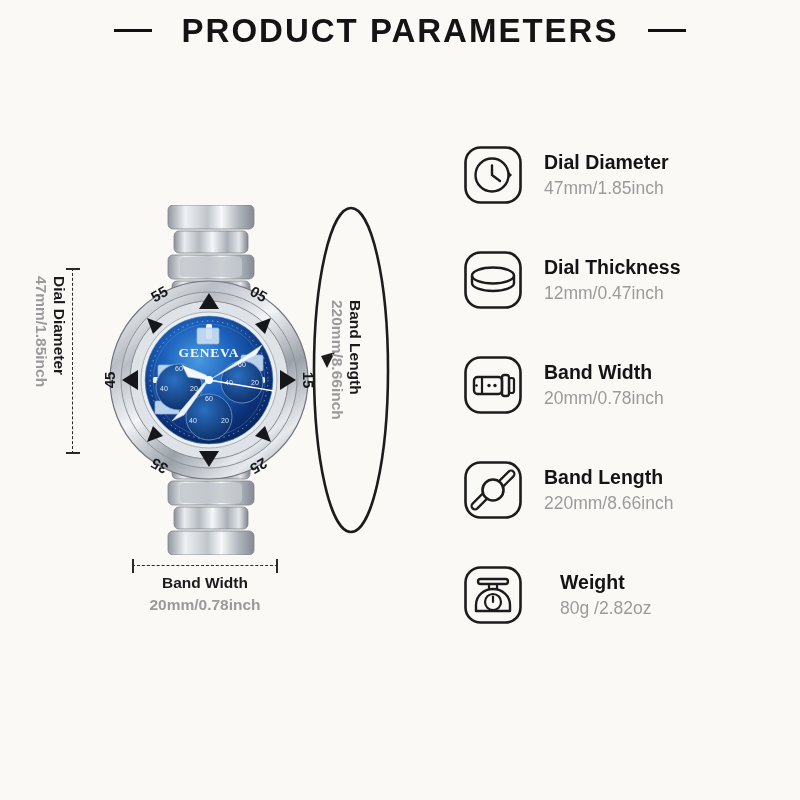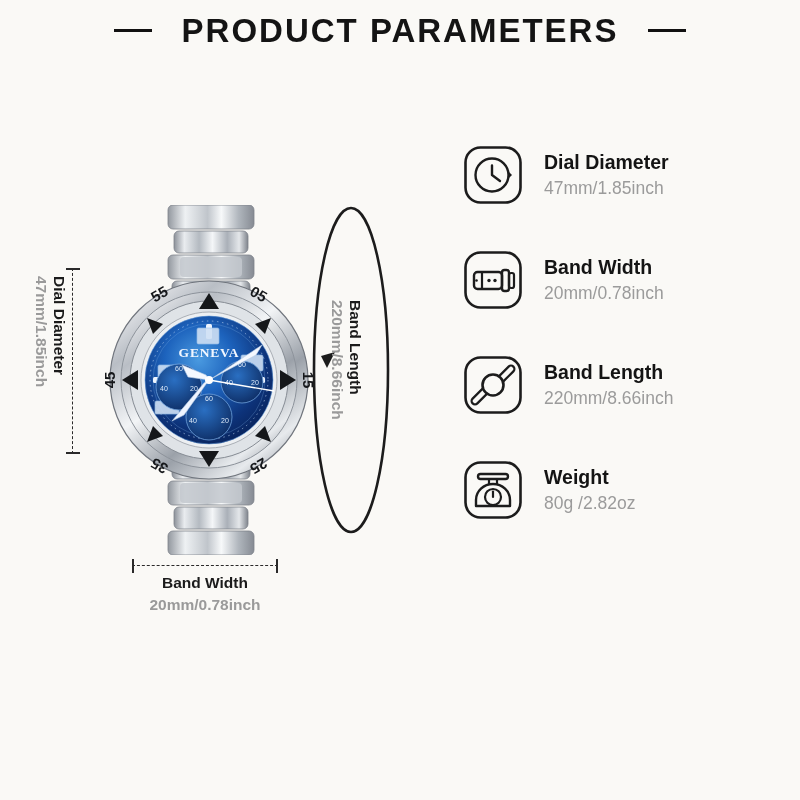--- a/index.html
+++ b/index.html
@@ -68,21 +68,21 @@
   .dim-horiz .cap.r{right:0;}
   .dim-horiz-text{
     position:absolute;left:112px;top:572px;width:186px;text-align:center;
   }
   .dim-horiz-text .main{font-size:15.5px;font-weight:700;color:#1b1b1b;display:block;line-height:1.42;}
   .dim-horiz-text .sub{font-size:15.5px;font-weight:700;color:#9a9a9a;display:block;line-height:1.42;}
 
   
   .specs{position:absolute;left:462px;top:140px;width:320px;}
   .spec{display:flex;align-items:center;height:70px;margin-bottom:35px;}
-  .spec:last-child{margin-bottom:0;}
+  .spec:last-child{margin-bottom:0;gap:16px;}
   .spec-icon{width:62px;height:62px;flex:none;margin-right:20px;}
   .spec-icon svg{display:block;width:62px;height:62px;}
   .spec-text{display:flex;flex-direction:column;justify-content:center;}
   .spec-label{font-size:19.5px;font-weight:700;color:#141414;line-height:1.25;white-space:nowrap;}
   .spec-value{font-size:17.5px;font-weight:400;color:#9b9b9b;line-height:1.3;white-space:nowrap;margin-top:2px;}
 
   
   .tips{
     position:absolute;left:0;top:730px;width:800px;text-align:center;
     font-size:16.5px;font-weight:700;color:#141414;white-space:nowrap;
@@ -283,20 +283,33 @@
           <path d="M46.5 27.5 L50 31 L46.5 34.5 Z" fill="#1c1c1c"></path>
           <path d="M30 31 L30 21.5 M30 31 L38 37" stroke="#1c1c1c" stroke-width="2.4" stroke-linecap="round" fill="none"></path>
         </svg>
       </span>
       <span class="spec-text">
         <span class="spec-label">Dial Diameter</span>
         <span class="spec-value">47mm/1.85inch</span>
       </span>
     </div>
 
+    <div class="spec">
+      <span class="spec-icon">
+        <svg viewBox="0 0 62 62">
+          <rect x="3.5" y="3.5" width="55" height="55" rx="15" fill="none" stroke="#1c1c1c" stroke-width="2.6"></rect>
+          <ellipse cx="31" cy="26.5" rx="21" ry="8" fill="none" stroke="#1c1c1c" stroke-width="2.4"></ellipse>
+          <path d="M10 26.5 L10 34 A21 8 0 0 0 52 34 L52 26.5" fill="none" stroke="#1c1c1c" stroke-width="2.4"></path>
+        </svg>
+      </span>
+      <span class="spec-text">
+        <span class="spec-label">Dial Thickness</span>
+        <span class="spec-value">12mm/0.47inch</span>
+      </span>
+    </div>
 
     <div class="spec">
       <span class="spec-icon">
         <svg viewBox="0 0 62 62">
           <rect x="3.5" y="3.5" width="55" height="55" rx="15" fill="none" stroke="#1c1c1c" stroke-width="2.6"></rect>
           <rect x="12" y="23" width="28" height="17" rx="3.5" fill="none" stroke="#1c1c1c" stroke-width="2.4"></rect>
           <rect x="40" y="21" width="7" height="21" rx="2.5" fill="none" stroke="#1c1c1c" stroke-width="2.4"></rect>
           <rect x="47" y="24" width="5" height="15" rx="2" fill="none" stroke="#1c1c1c" stroke-width="2.2"></rect>
           <path d="M20 23 L20 40" stroke="#1c1c1c" stroke-width="2.2"></path>
           <circle cx="27" cy="31.5" r="1.7" fill="#1c1c1c"></circle>

